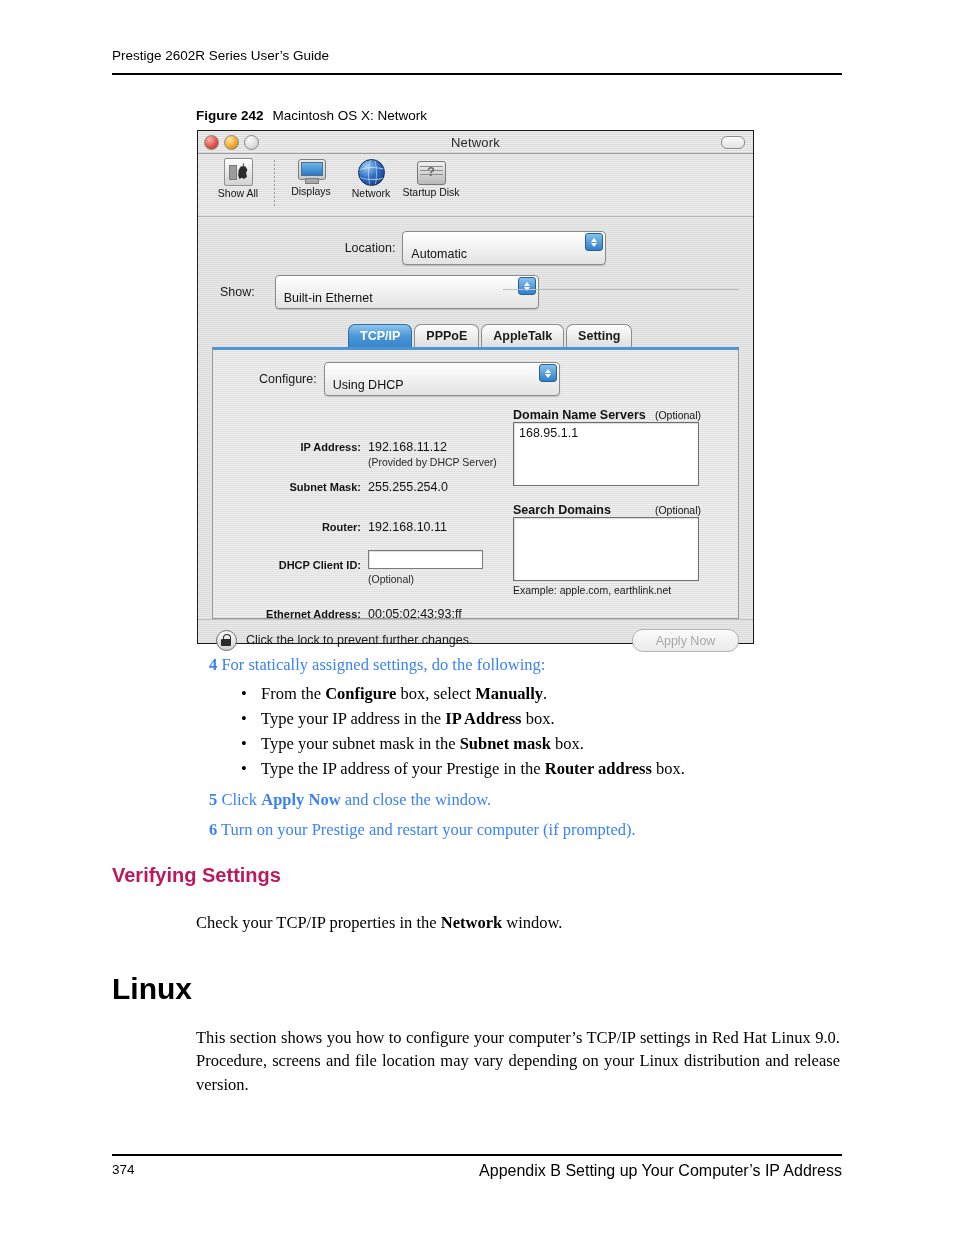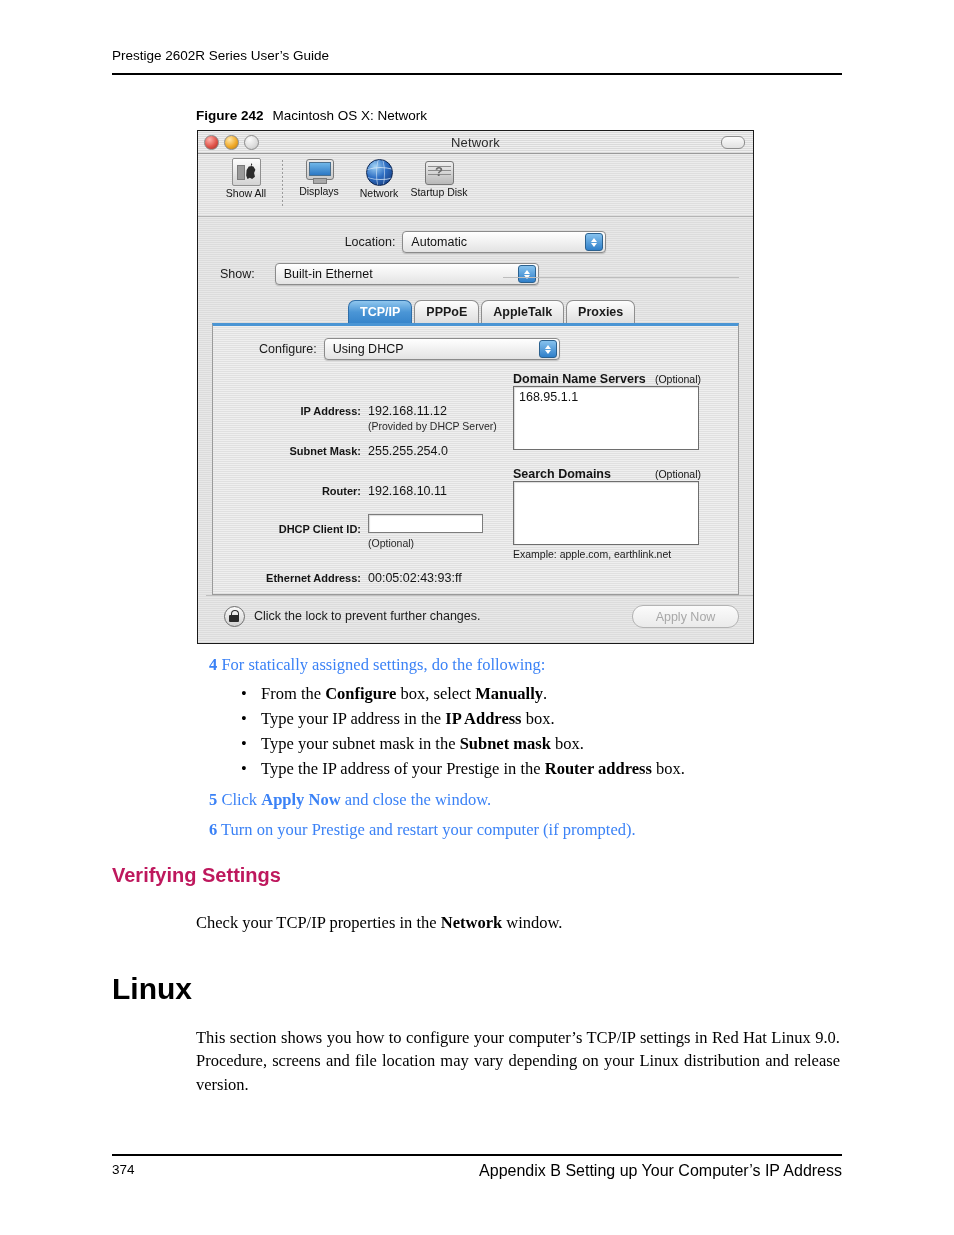--- a/index.html
+++ b/index.html
@@ -57,21 +57,21 @@
     width:100%;text-align:center;font-family:"Liberation Sans",sans-serif;
     font-size:13px;color:#2a2a2a;letter-spacing:.2px;
   }
   .toolbar-pill{
     position:absolute;right:8px;top:5px;width:22px;height:11px;
     border:1px solid #8d8d8d;border-radius:6px;
     background:linear-gradient(180deg,#fbfbfb,#e2e2e2);
   }
   
   .toolbar{
-    height:58px;display:flex;align-items:flex-start;padding:4px 0 0 18px;
+    height:58px;display:flex;align-items:flex-start;padding:4px 0 0 10px;
     border-bottom:1px solid #b4b4b4;
     background-image:repeating-linear-gradient(180deg,#ececec 0px,#ececec 1px,#dedede 1px,#dedede 2px);
   }
   .tb-item{
     width:60px;display:flex;flex-direction:column;align-items:center;gap:1px;
   }
   .tb-label{font-family:"Liberation Sans",sans-serif;font-size:10.5px;color:#151515;white-space:nowrap;}
   .tb-sep{
     width:1px;align-self:stretch;margin:2px 6px 8px 6px;
     background-image:repeating-linear-gradient(180deg,#9a9a9a 0 2px,transparent 2px 4px);
@@ -140,21 +140,21 @@
   .row-show{
     display:flex;align-items:center;gap:20px;padding:10px 0 0 22px;position:relative;
   }
   .row-show:after{
     content:"";position:absolute;left:305px;right:14px;top:24px;height:1px;background:#bdbdbd;
   }
   .lbl{font-family:"Liberation Sans",sans-serif;font-size:12.5px;color:#1a1a1a;}
   .popup{
     position:relative;height:20px;border:1px solid #8b8b8b;border-radius:4px;
     background:linear-gradient(180deg,#ffffff,#e3e3e3);
-    display:flex;align-items:center;padding:0 26px 0 8px;
+    display:flex;align-items:center;padding:12px 26px 0 8px;
     font-family:"Liberation Sans",sans-serif;font-size:12.5px;color:#111;
     box-shadow:0 1px 1px rgba(0,0,0,.18);
   }
   .popup .arrows{
     position:absolute;right:2px;top:1px;width:16px;height:16px;border-radius:3px;
     background:linear-gradient(180deg,#86c2ee,#2f7fc9);border:1px solid #2b618f;
     display:flex;flex-direction:column;align-items:center;justify-content:center;gap:1px;
   }
   .popup .arrows i{display:block;width:0;height:0;border-left:3px solid transparent;border-right:3px solid transparent;}
   .popup .arrows i.up{border-bottom:4px solid #fff;}
@@ -214,21 +214,20 @@
     font-family:"Liberation Sans",sans-serif;font-size:12.5px;color:#111;
     padding:3px 0 0 5px;box-sizing:border-box;
   }
   .example{
     font-family:"Liberation Sans",sans-serif;font-size:10.5px;color:#1a1a1a;margin-top:3px;
   }
   
   .winfoot{
     position:relative;height:40px;display:flex;align-items:center;padding-left:18px;gap:9px;
     border-top:1px solid #c0c0c0;
-    margin-left:8px;
   }
   .lockbtn{
     width:19px;height:19px;border-radius:50%;border:1px solid #6e6e6e;
     background:linear-gradient(180deg,#fbfbfb,#d2d2d2);position:relative;
   }
   .lockbtn:before{
     content:"";position:absolute;left:6px;top:3px;width:6px;height:5px;
     border:1.5px solid #2b2b2b;border-bottom:none;border-radius:4px 4px 0 0;
   }
   .lockbtn:after{
@@ -331,21 +330,21 @@
             <i class="up"></i>
             <i class="dn"></i>
           </span>
       </span>
     </div>
 
     <div class="tabbar">
       <div class="tab active">TCP/IP</div>
       <div class="tab">PPPoE</div>
       <div class="tab">AppleTalk</div>
-      <div class="tab">Proxies</div>
+      <div class="tab">Setting</div>
     </div>
 
     <div class="tabpanel">
 
       <div class="row-configure">
         <span class="lbl">Configure:</span>
         <span class="popup popup-configure">
           <span>Using DHCP</span>
           <span class="arrows">
               <i class="up"></i>

